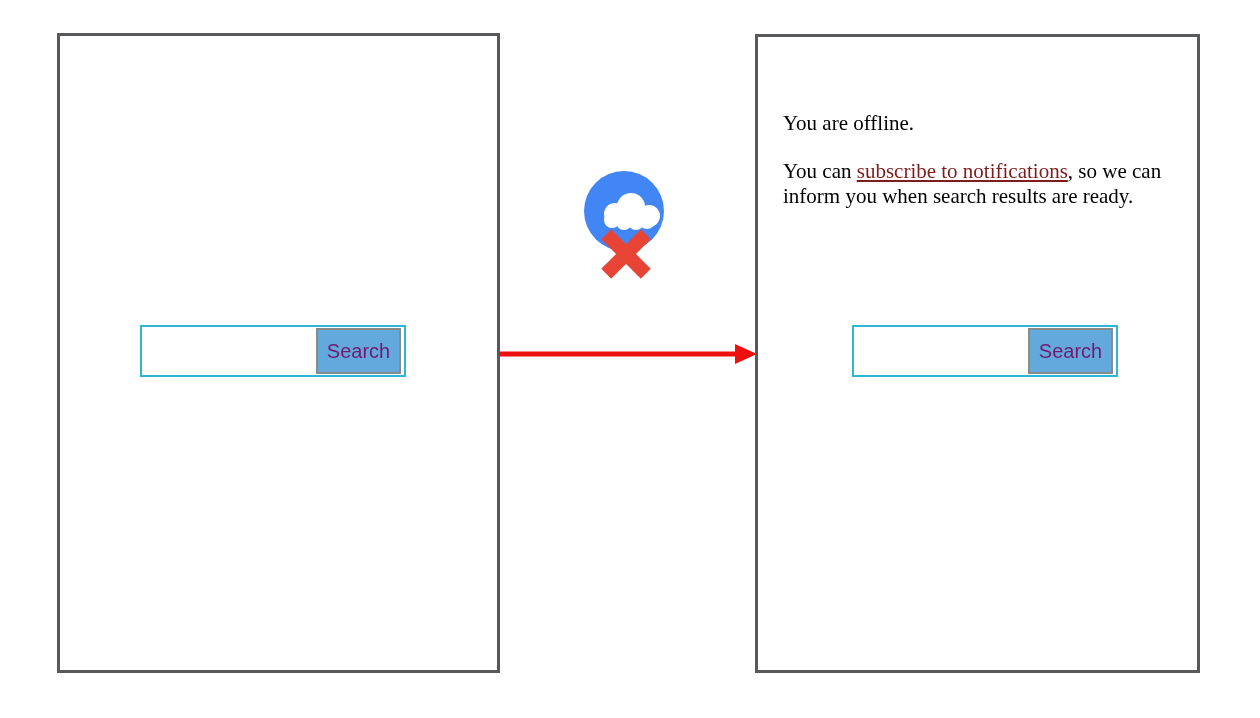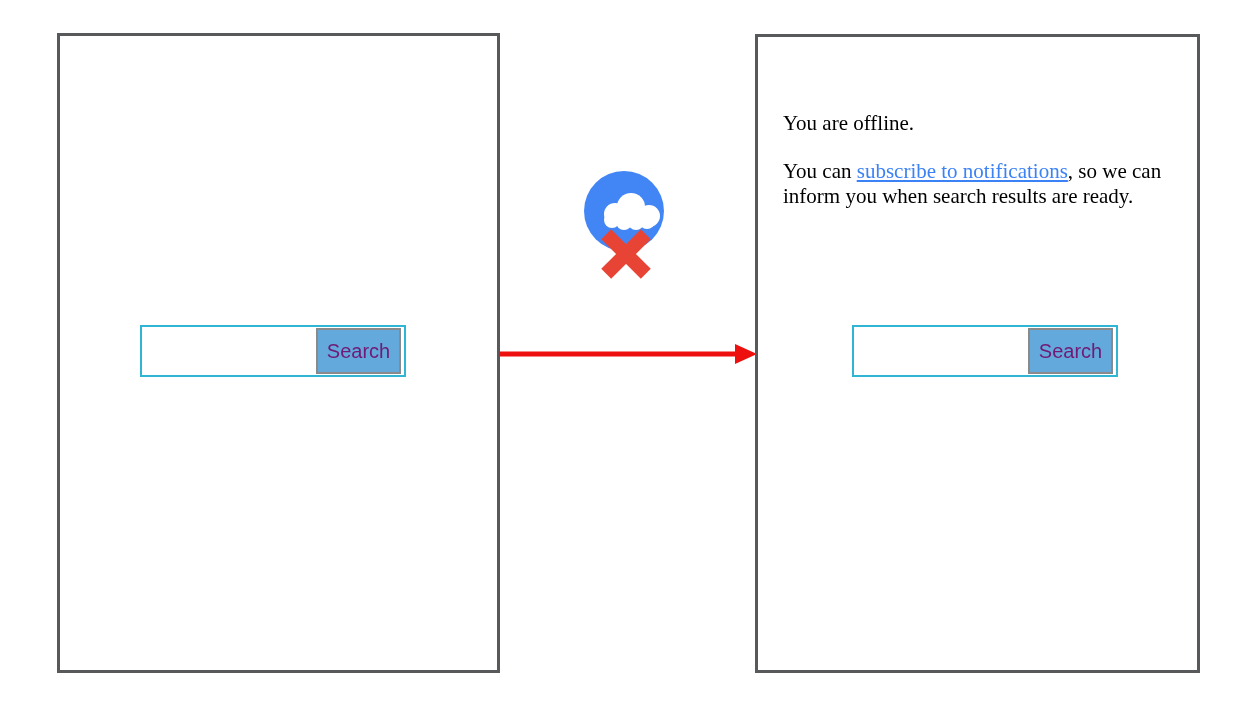--- a/index.html
+++ b/index.html
@@ -58,21 +58,21 @@
   .message {
     position: absolute;
     left: 25px; right: 15px; top: 74px;
     font-family: "Liberation Serif", serif;
     font-size: 21px;
     line-height: 25px;
     color: #000000;
   }
   .message p { margin: 0 0 23px 0; }
   .message a {
-    color: #3b82f6;
+    color: #7f1d1d;
     text-decoration: underline;
     cursor: pointer;
   }
 
   #flow-arrow   { position: absolute; left: 499px; top: 341px; }
   #offline-icon { position: absolute; left: 578px; top: 168px; }
 </style>
 </head>
 <body>
 

